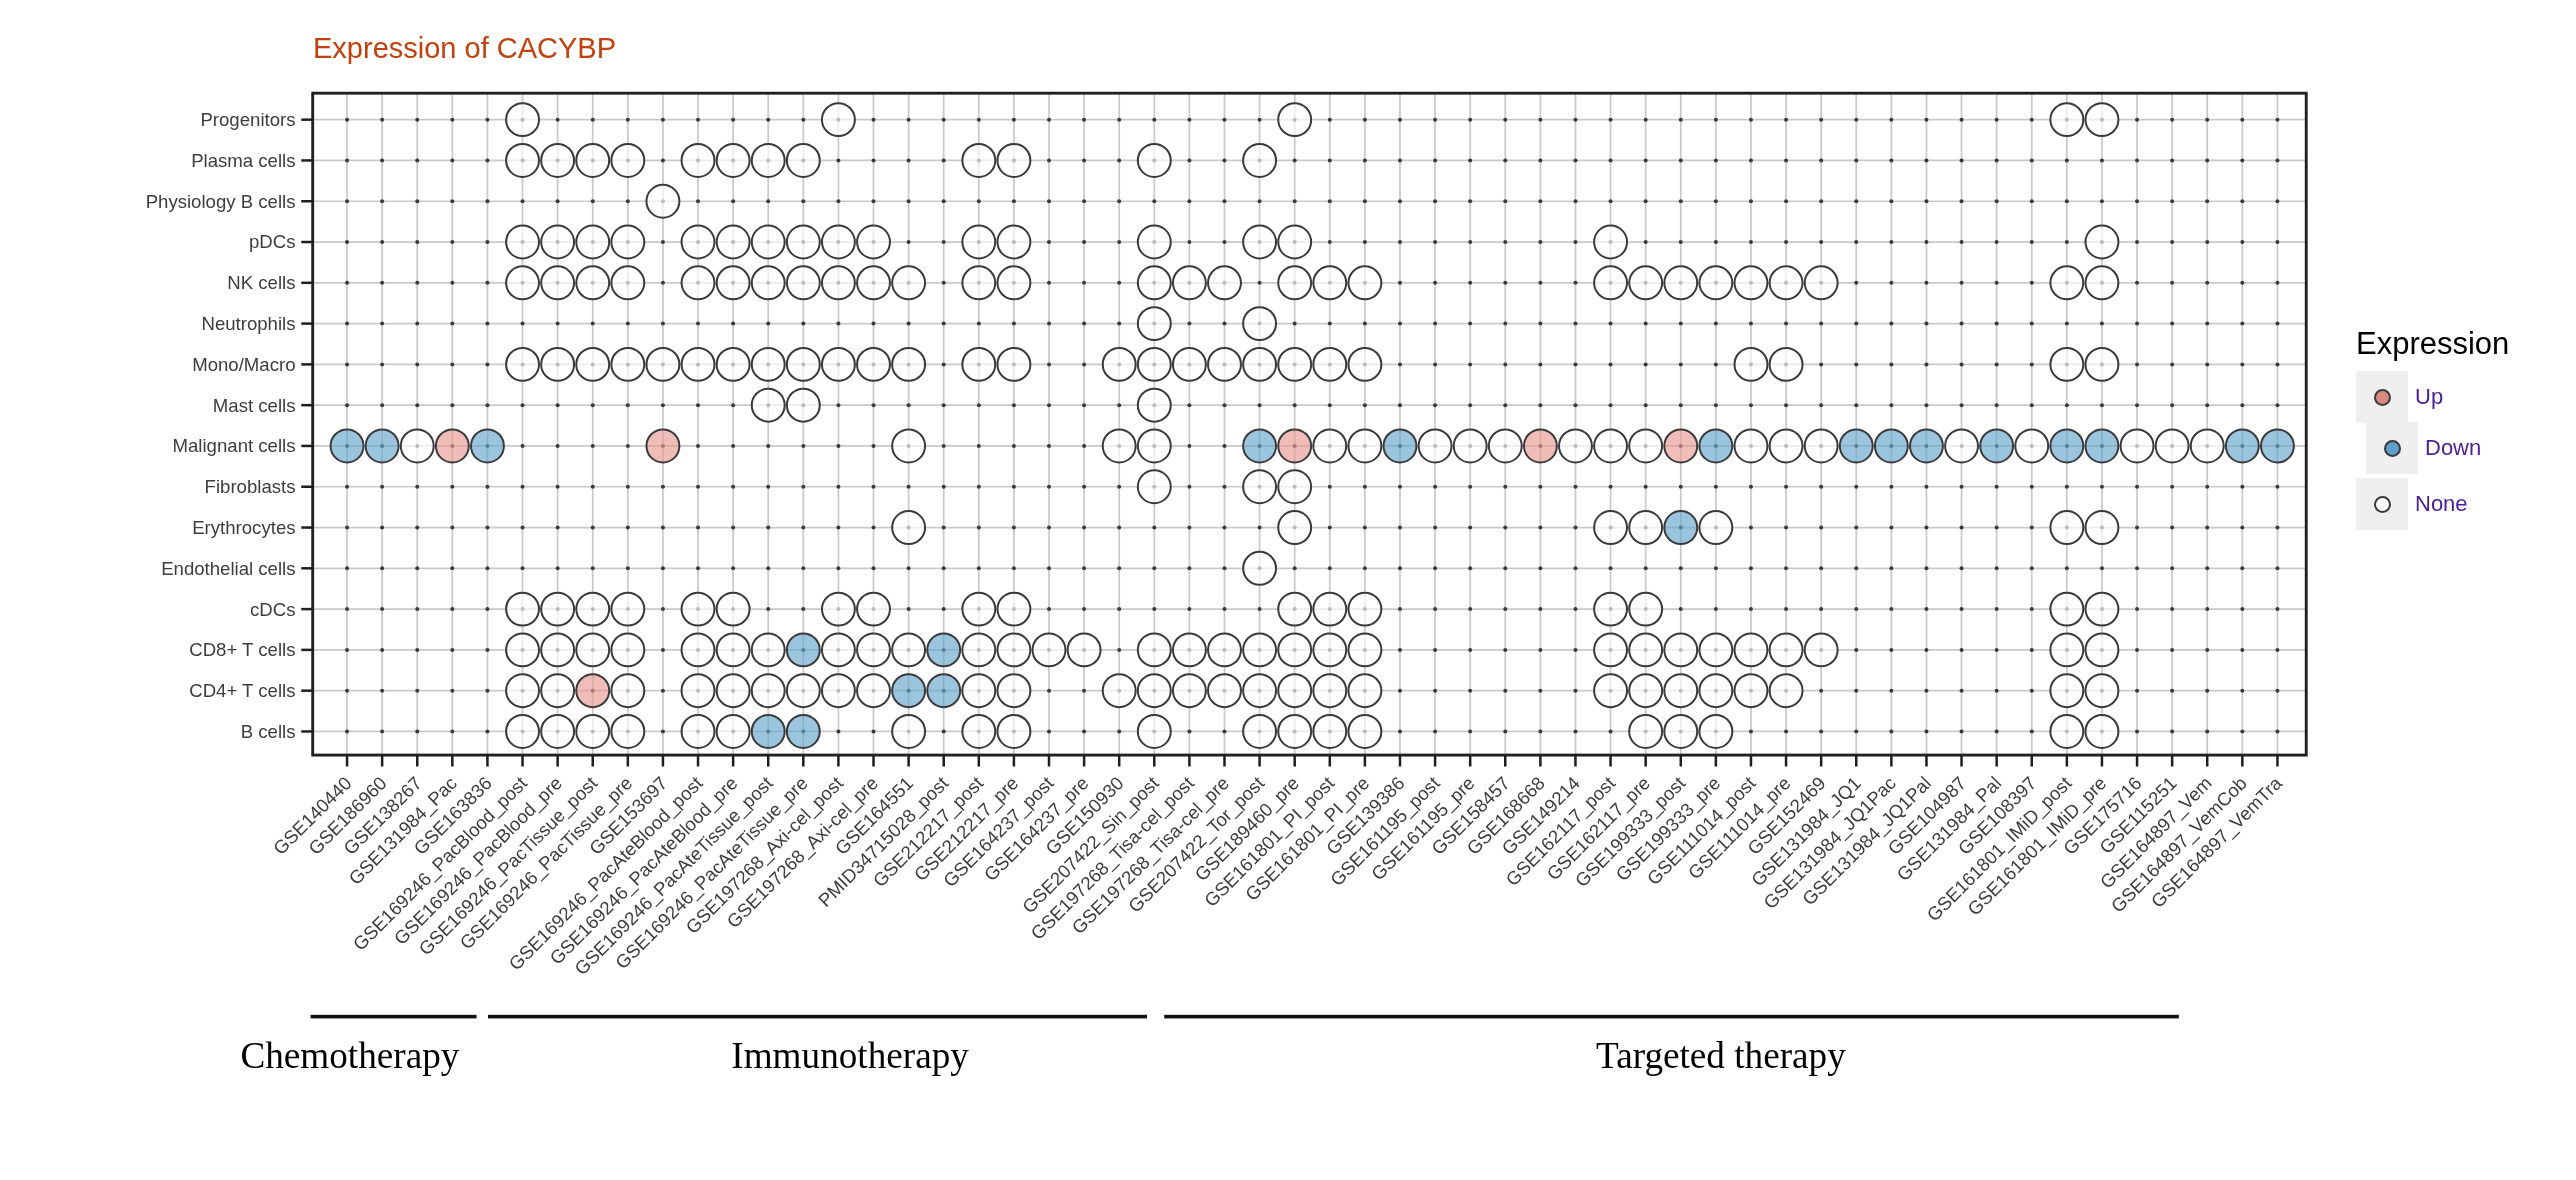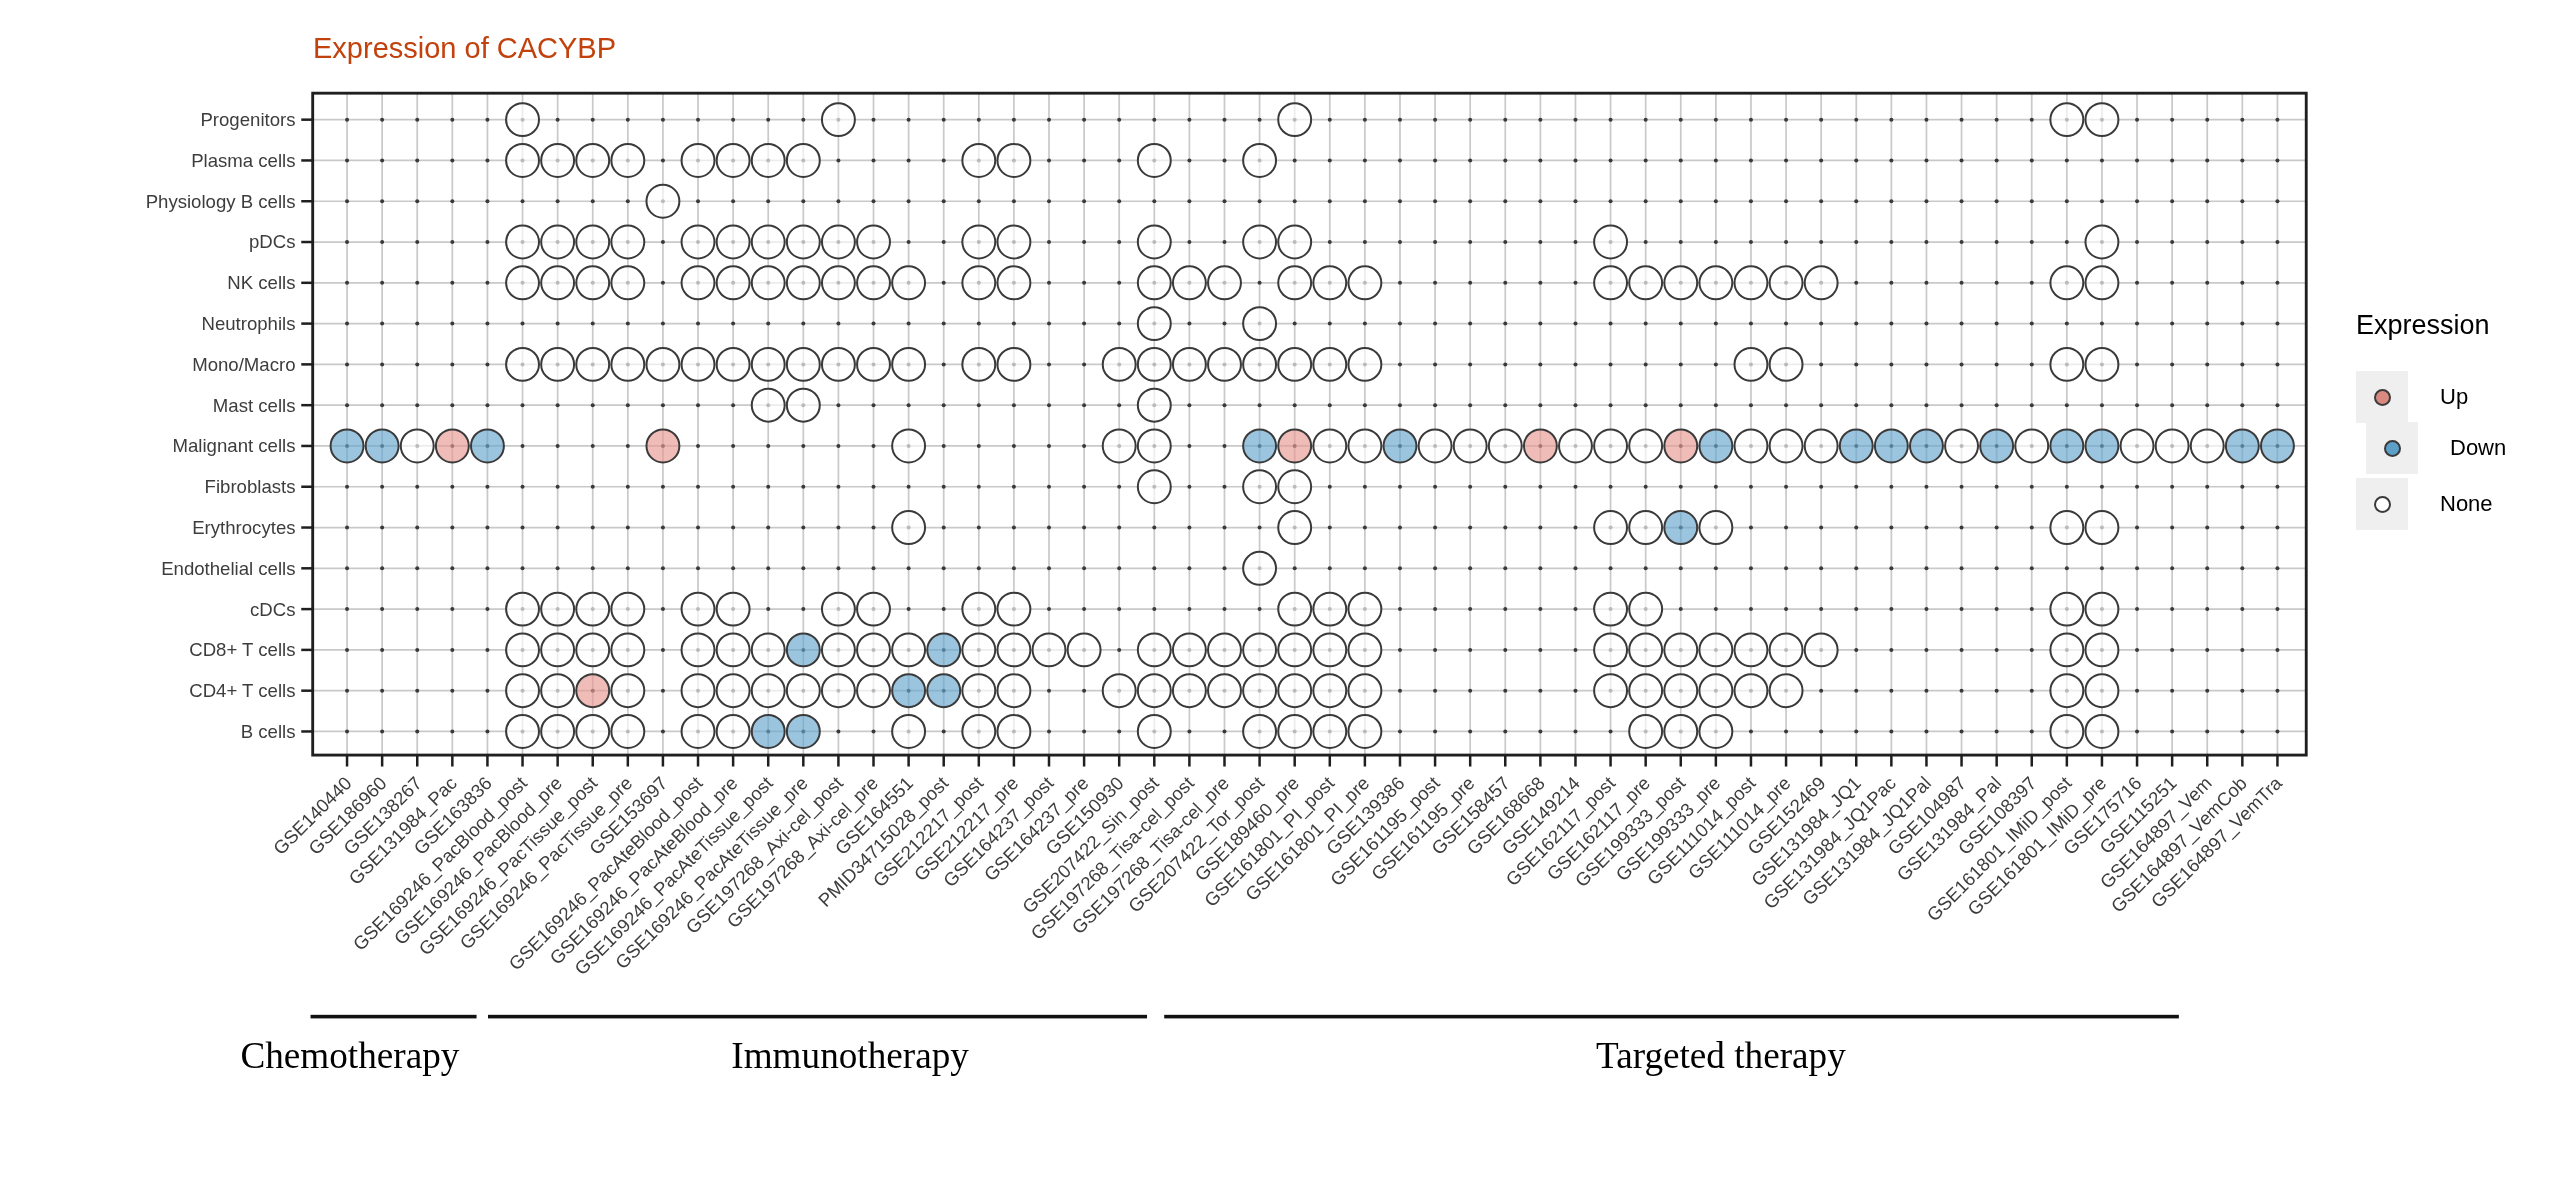--- a/index.html
+++ b/index.html
@@ -1,25 +1,25 @@
 <!DOCTYPE html>
 <html style="font-size:11.4px"><head>
 <meta charset="utf-8">
 <style>
   html,body{margin:0;padding:0;background:#fff;}
   .stage{position:relative;width:2576px;height:1181px;background:#ffffff;overflow:hidden;
          font-family:"Liberation Sans",sans-serif;}
   .title{position:absolute;left:313px;top:31.5px;font-size:29px;font-weight:400;color:#c2410c;}
   svg text{font-family:"Liberation Sans",sans-serif;}
   .legend{position:absolute;left:0;top:0;width:0;height:0;}
-  .legend-title{position:absolute;left:2356px;top:310px;font-size:27px;color:#000;}
+  .legend-title{position:absolute;left:2356px;top:326px;font-size:31px;color:#000;}
   .legend-item{position:absolute;display:flex;align-items:center;}
   .legend-key{width:52px;height:52px;background:#efefef;display:flex;align-items:center;justify-content:center;}
   .legend-dot{width:17px;height:17px;border-radius:50%;border:2.1px solid #3a3a3a;box-sizing:border-box;}
-  .legend-lab{margin-left:32px;font-size:22px;color:#000000;}
+  .legend-lab{margin-left:7px;font-size:22px;color:#4c1d95;}
 </style>
 </head>
 <body>
 
 <div class="stage">
 
   <svg id="plot" width="2576" height="1181" viewBox="0 0 3600 1650">
     <g id="gGrid">
         <line x1="437" x2="3223" y1="167" y2="167" stroke="#C9C9C9" stroke-width="2.4"></line>
         <line x1="437" x2="3223" y1="224" y2="224" stroke="#C9C9C9" stroke-width="2.4"></line>

